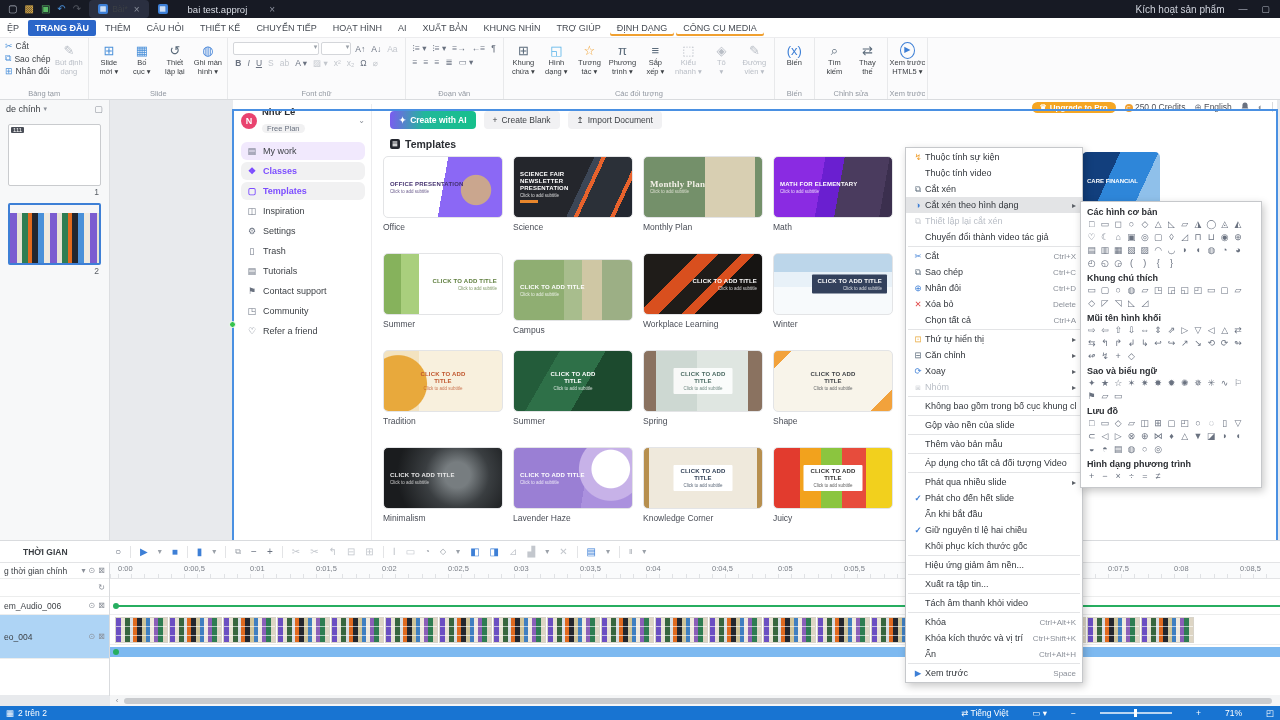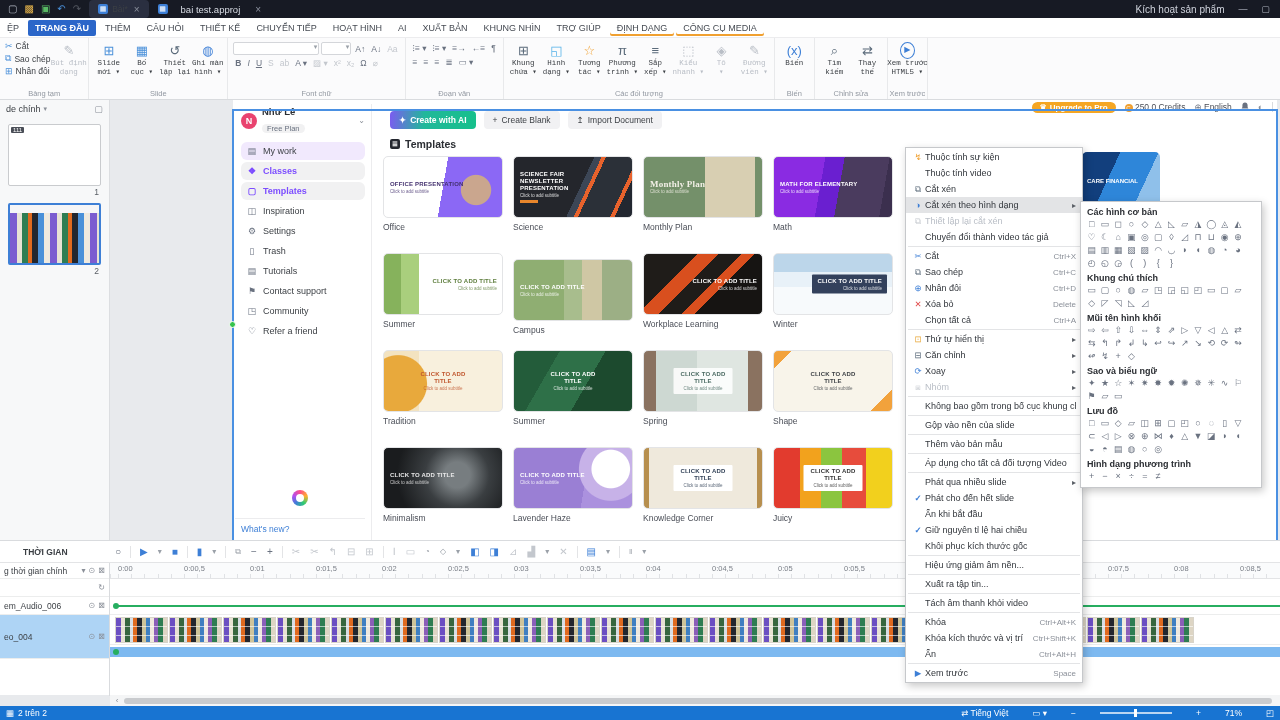--- a/index.html
+++ b/index.html
@@ -4,21 +4,21 @@
 <style>
   *{margin:0;padding:0;box-sizing:border-box;font-family:"Liberation Sans",sans-serif;}
   html,body{width:1280px;height:720px;overflow:hidden;background:#e8eaed;}
   #stage{position:absolute;left:0;top:0;width:1280px;height:720px;overflow:hidden;}
 
   
   .titlebar{position:absolute;left:0;top:0;width:1280px;height:18px;background:#171a24;display:flex;align-items:center;color:#cfd3dc;font-size:10px;}
   .tb-icons{display:flex;align-items:center;gap:7px;padding:0 8px;}
   .tbic{font-size:10px;line-height:10px;cursor:default;}
   .tbic.dim{opacity:.45;}
-  .tb-tab{display:flex;align-items:center;gap:13px;height:18px;padding:0 8px;font-size:9.5px;color:#d8dce4;}
+  .tb-tab{display:flex;align-items:center;gap:20px;height:18px;padding:0 8px;font-size:9.5px;color:#d8dce4;}
   .tb-tab.act{background:#2a2f40;}
   .tb-tabic{width:10px;height:10px;background:#3d7fd6;color:#fff;font-size:7px;line-height:10px;text-align:center;border-radius:2px;}
   .tb-x{color:#8a8f9c;font-size:10px;margin-left:2px;}
   .tb-right{margin-left:auto;display:flex;align-items:center;gap:14px;padding-right:10px;}
   .winctl{display:flex;gap:14px;color:#aeb3bf;font-size:9px;}
 
   
   .ribbon-tabs{position:absolute;left:0;top:18px;width:1280px;height:20px;background:#ffffff;display:flex;align-items:center;gap:2px;padding-left:0;border-bottom:1px solid #ececee;}
   .rtab{font-size:9px;color:#454a52;padding:3px 7px;border-radius:2px;white-space:nowrap;}
   .rtab.active{background:#2b66c9;color:#fff;font-weight:bold;}
@@ -26,21 +26,21 @@
 
   
   .ribbon-body{position:absolute;left:0;top:38px;width:1280px;height:62px;background:#fbfbfc;border-bottom:1px solid #d9dbde;display:flex;}
   .rgroup{position:relative;border-right:1px solid #e8e9eb;padding:2px 3px 11px;display:flex;}
   .rg-label{position:absolute;bottom:1px;left:0;right:0;text-align:center;font-size:7.5px;color:#9298a1;white-space:nowrap;}
   .rb-col{display:flex;flex-direction:column;justify-content:flex-start;gap:2px;padding:1px 2px;}
   .rb-small{display:flex;align-items:center;gap:3px;font-size:8.5px;color:#3b3f44;white-space:nowrap;}
   .rb-small .ic{font-size:9px;color:#4a90d9;}
   .rb-big{width:33px;display:flex;flex-direction:column;align-items:center;padding-top:2px;}
   .rb-big .ic{font-size:13px;height:17px;line-height:17px;color:#5a6a7a;}
-  .rb-big .lb{font-size:7.5px;line-height:8.5px;text-align:center;color:#3b3f44;white-space:nowrap;font-family:Liberation Mono, monospace;}
+  .rb-big .lb{font-size:7.5px;line-height:8.5px;text-align:center;color:#3b3f44;white-space:nowrap;}
   .rb-big.dis .ic,.rb-big.dis .lb{color:#b9bec6;}
   .ic-circle{border:1px solid #3d7fd6;border-radius:50%;width:15px;height:15px;font-size:8px !important;line-height:13px !important;text-align:center;color:#3d7fd6 !important;}
   .rb-select{height:13px;background:#fff;border:1px solid #d4d6da;border-radius:2px;position:relative;}
   .rb-select:after{content:"▾";position:absolute;right:1px;top:0;font-size:7px;color:#9aa0a8;}
   .rb-mini{font-size:8.5px;color:#6a7280;padding:0 2px;line-height:12px;}
   .rb-mini.dim{color:#c3c7cd;}
   .fontrows{display:flex;flex-direction:column;gap:2px;padding:2px;}
   .fr{display:flex;align-items:center;gap:2px;}
 
   
@@ -459,24 +459,20 @@
               </div>
               <div class="nav-item">
                 <span class="nav-ic">◳</span>
                 <span>Community</span>
               </div>
               <div class="nav-item">
                 <span class="nav-ic">♡</span>
                 <span>Refer a friend</span>
               </div>
             </div>
-          <div class="side-bottom">
-            <div class="logo-ring"></div>
-            <div class="whatsnew">What's new?</div>
-          </div>
         </div>
 
         <div class="acts" id="app-actions">
             <div class="act ai">
               <span>✦</span>
               <span>Create with AI</span>
             </div>
             <div class="act blank">
               <span>+</span>
               <span>Create Blank</span>

